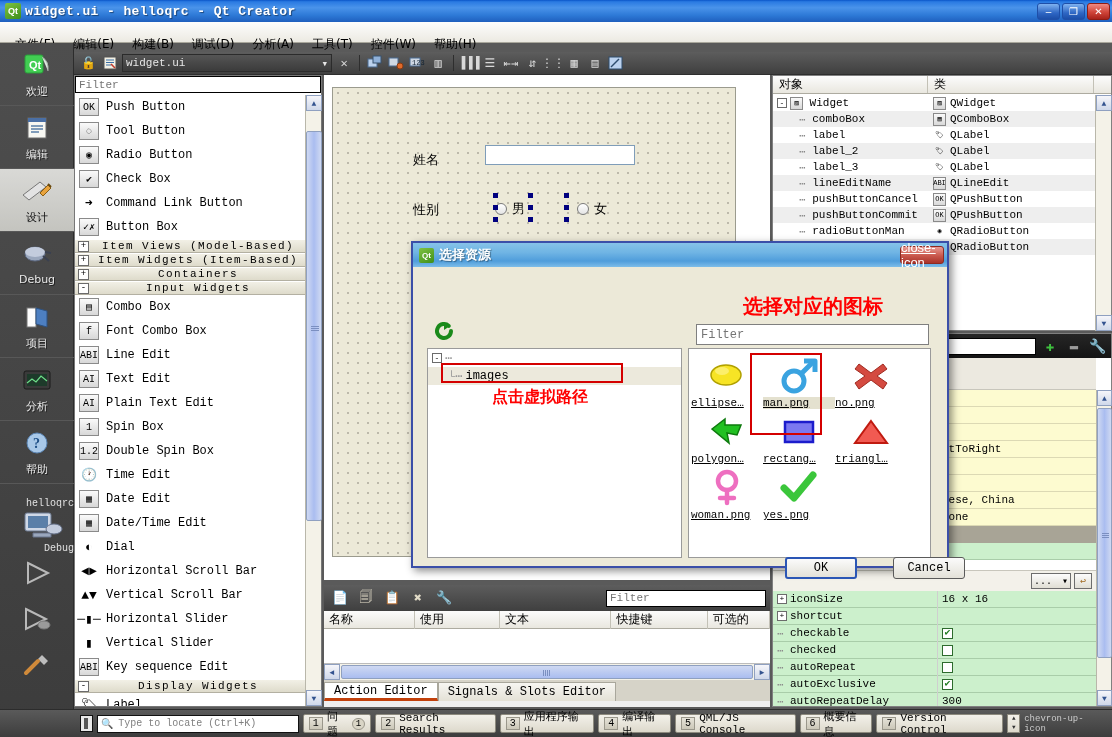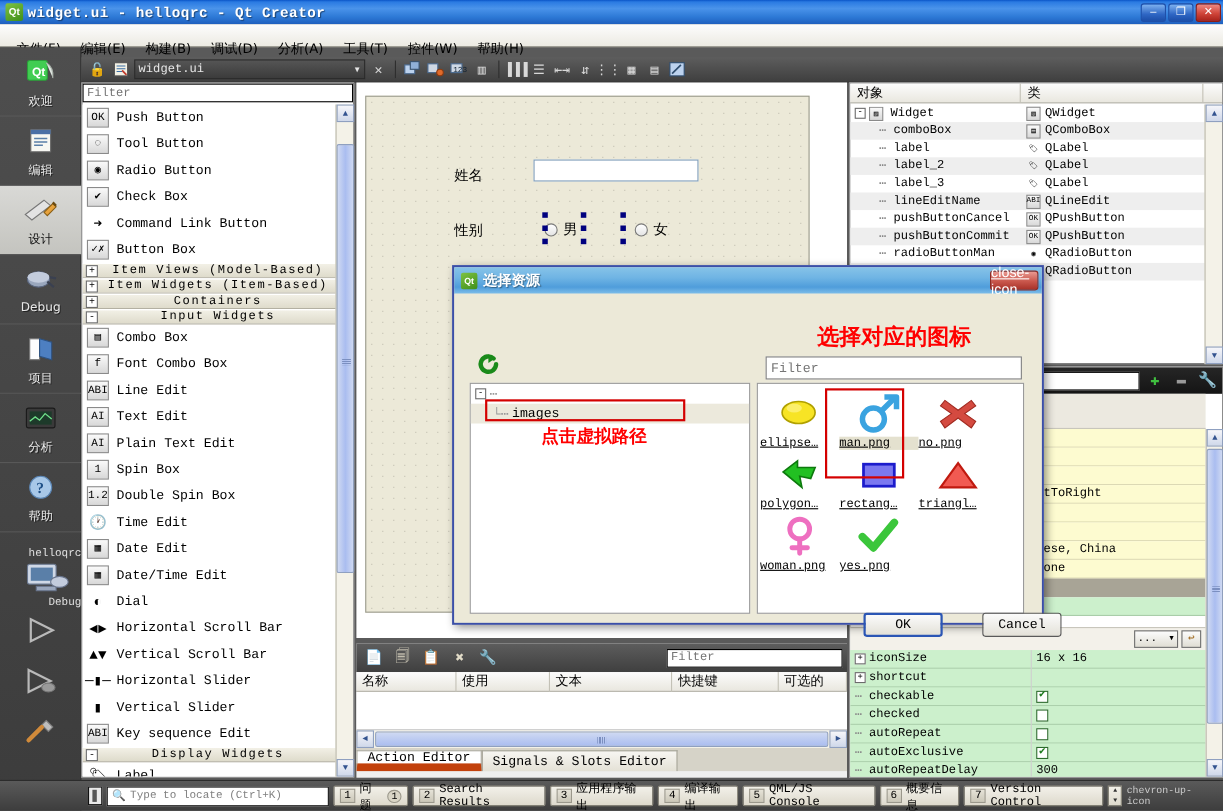--- a/index.html
+++ b/index.html
@@ -175,21 +175,21 @@
     border-right:1px solid #c3c1b6;height:18px;display:flex;align-items:center;
   }
   #ad-body{height:35px;background:#fff;border-bottom:1px solid #bcbcbc;}
   #ad-hscroll{height:16px;background:#f4f2e8;display:flex;align-items:center;}
   #ad-tabs{height:21px;display:flex;align-items:flex-end;background:#d6d3c8;}
   .adtab{
     height:19px;padding:0 9px;display:flex;align-items:center;
     font-family:"Liberation Mono",monospace;font-size:12px;
     background:linear-gradient(180deg,#f7f6f2,#e4e1d6);border:1px solid #a9a79c;border-bottom:none;
   }
-  .adtab.sel{background:#fff;border-bottom:7px solid #c2410c;}
+  .adtab.sel{background:#fff;border-bottom:3px solid #c2410c;}
 
   
   #objinspect{
     position:absolute;left:772px;top:75px;width:340px;height:256px;background:#fff;border:1px solid #808080;
   }
   #oi-header{height:18px;background:linear-gradient(180deg,#fcfcfc,#e9e7df);border-bottom:1px solid #adaba0;display:flex;}
   #oi-header .hc{font-family:"DejaVu Sans",sans-serif;font-size:12px;padding-left:6px;display:flex;align-items:center;border-right:1px solid #c3c1b6;}
   .oirow{height:16px;display:flex;align-items:center;font-family:"Liberation Mono",monospace;font-size:11px;}
   .oirow.alt{background:#eeeeee;}
   .oirow .nm{width:160px;display:flex;align-items:center;padding-left:4px;white-space:nowrap;overflow:hidden;}

